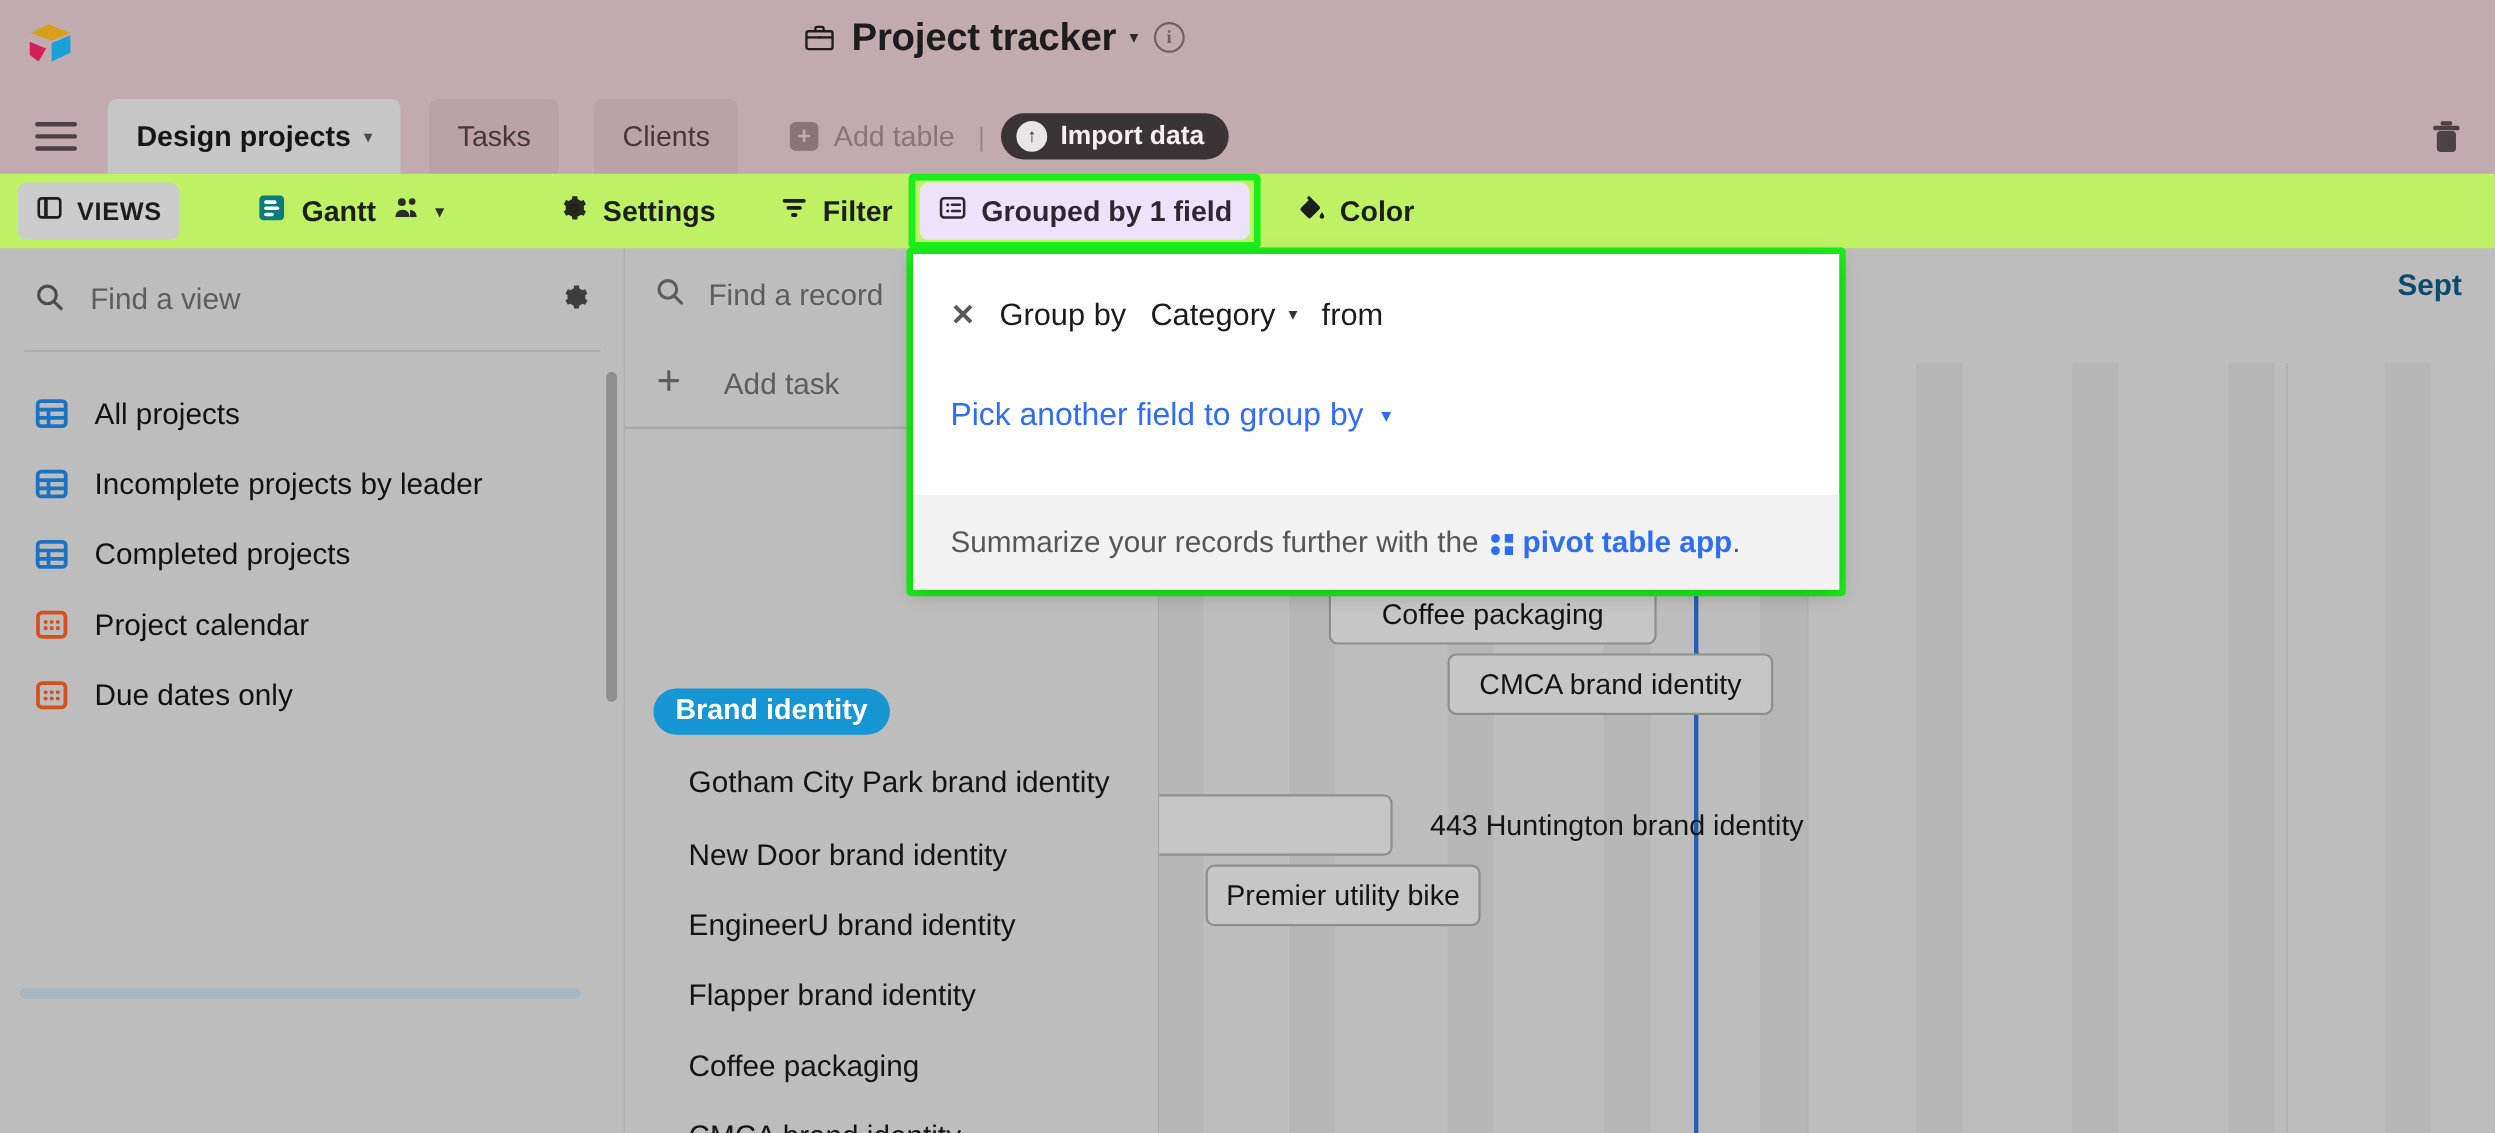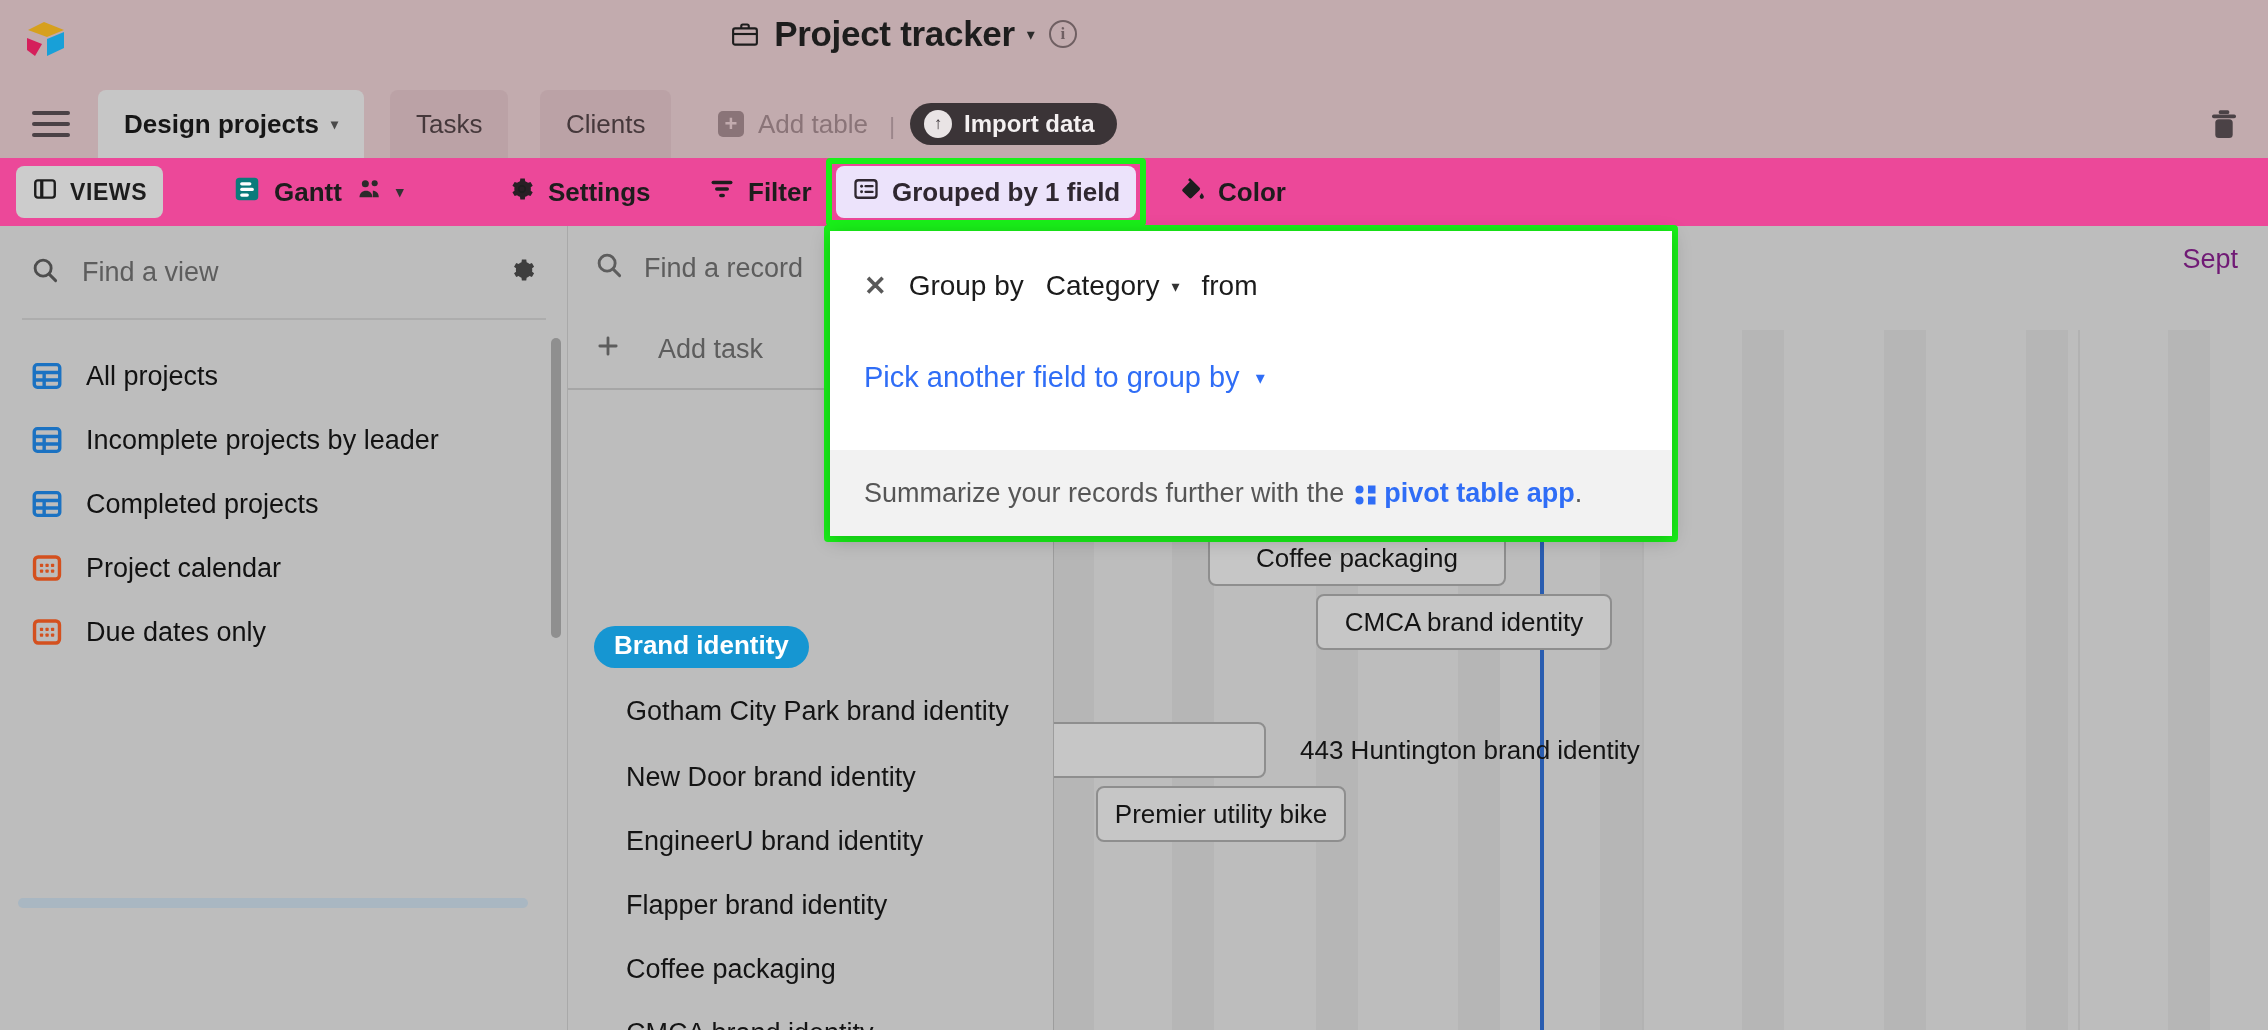--- a/index.html
+++ b/index.html
@@ -67,21 +67,21 @@
     font-size:24px; font-weight:700;
   }
   .circ-up{
     width:28px;height:28px;border-radius:50%;background:#e9e4e5;color:#3b3437;
     display:flex;align-items:center;justify-content:center;font-size:17px;font-weight:700;
   }
   #trash{ position:absolute; right:26px; top:16px; width:36px;height:36px; }
   
   #viewbar{
     position:absolute; left:0; top:158px; width:2268px; height:68px;
-    background:#ec4899;
+    background:#bef264;
   }
   .tb{
     position:absolute; top:8px; height:52px;
     display:flex;align-items:center;gap:12px;
     padding:0 16px; border-radius:8px;
     font-size:26px; font-weight:700; color:#1d1d1d;
     white-space:nowrap;
   }
   #tb-views{ background:#cccccc; }
   #tb-group{ background:#ece3fb; color:#2f2730; }
@@ -152,21 +152,21 @@
     position:absolute;left:0;width:486px;height:66px;
     display:flex;align-items:center;padding-left:58px;
     font-size:27px; color:#141414; white-space:nowrap;
   }
   
   #gantt{
     position:absolute; left:1054px; top:226px; width:1214px; height:804px;
     background:#bdbdbd; overflow:hidden;
   }
   #gantt-head{ position:absolute;left:0;top:0;width:1214px;height:104px; background:#bdbdbd;}
-  .month{ position:absolute; top:18px; font-size:27px; font-weight:400; color:#701a75;}
+  .month{ position:absolute; top:18px; font-size:27px; font-weight:700; color:#0c4a6e;}
   .daynum{ position:absolute; top:62px; font-size:26px; color:#3a3a3a; }
   #gantt-body{ position:absolute;left:0;top:104px;width:1214px;height:700px; }
   .colstripe{ position:absolute; top:0; height:700px; }
   .weekline{ position:absolute; top:0; width:2px; height:700px; background:#b2b2b2;}
   #todayline{ position:absolute; width:4px; height:700px; background:#2a5db0; }
   .bar{
     position:absolute; height:56px; background:#c6c6c6;
     border:2px solid #8e8e8e; border-radius:8px;
     display:flex;align-items:center;justify-content:center;
     font-size:26px; color:#141414; white-space:nowrap;

